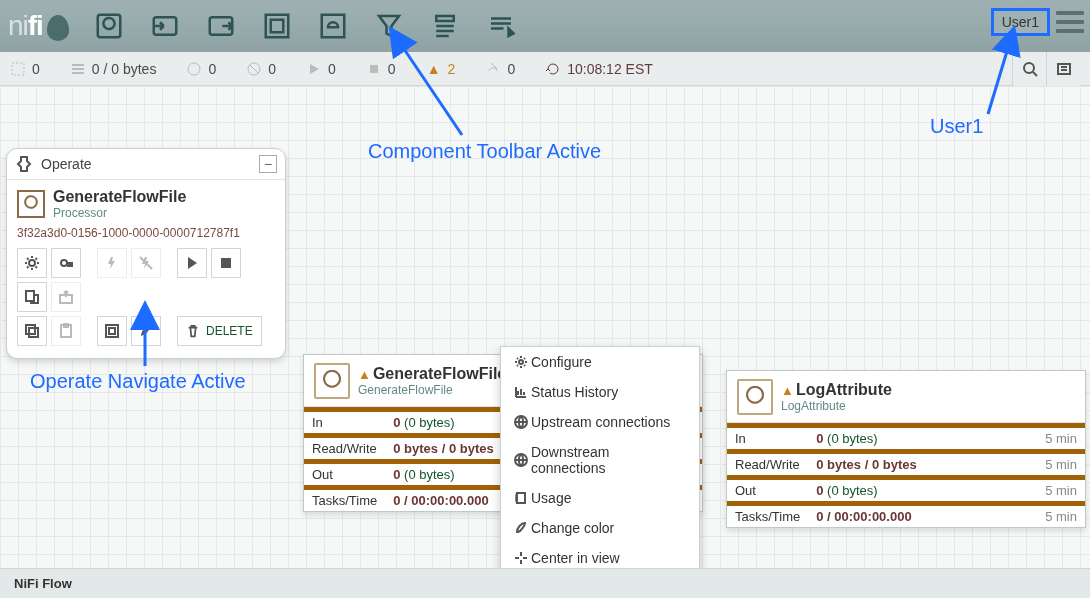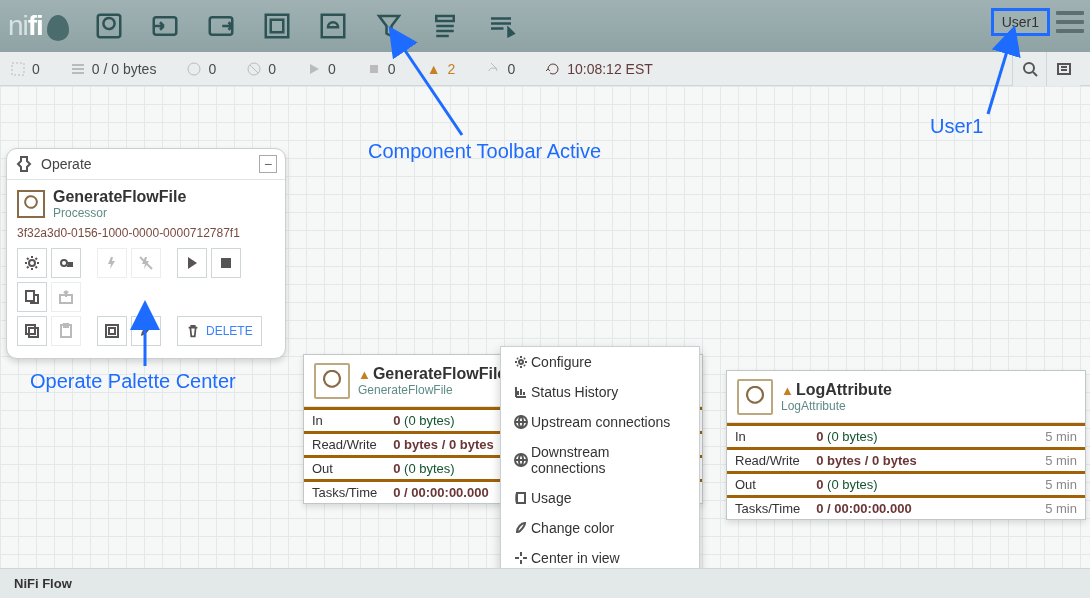--- a/index.html
+++ b/index.html
@@ -122,40 +122,40 @@
 .btn-grid .b{
   width:30px;height:30px;border:1px solid #cfd6d7;background:#fff;
   display:flex;align-items:center;justify-content:center;cursor:pointer;
 }
 .btn-grid .b.disabled{opacity:.4; cursor:default;}
 .btn-grid .b svg{width:16px;height:16px;stroke:#555;fill:#555;stroke-width:0;}
 .btn-grid .b .stk{fill:none;stroke:#555;stroke-width:2;}
 .btn-grid .gap{width:8px;}
 .delete-btn{
   height:30px;padding:0 8px;border:1px solid #cfd6d7;background:#fff;
-  display:flex;align-items:center;gap:6px;cursor:pointer;color:#3b82f6;font-size:12px;
+  display:flex;align-items:center;gap:6px;cursor:pointer;color:#14532d;font-size:12px;
 }
 .delete-btn svg{width:14px;height:14px;stroke:#555;fill:none;stroke-width:2;}
 
 
 .node {
   position:absolute; width:400px;
   background:#fff;border:1px solid #bfc7c8;
   box-shadow:0 3px 6px rgba(0,0,0,.12);
   font-size:13px;
 }
 .node.small{width:360px;}
 .node .nhead{display:flex;align-items:center;gap:8px;padding:6px 10px;border-bottom:1px solid #e1e4e5;min-height:52px;}
 .node .nic{width:36px;height:36px;border:2px solid #bca77f;display:flex;align-items:center;justify-content:center;border-radius:2px;}
 .node .nic svg{width:22px;height:22px;stroke:#8a6b47;fill:none;stroke-width:2;}
 .warn-ic{color:#c48022;font-weight:700;margin-right:2px;}
 .node .ntitle{font-size:16px;font-weight:700;color:#333;}
 .node .ntype{font-size:12px;color:#5f8b86;}
 .node table{width:100%;border-collapse:collapse;}
-.node td{padding:3px 8px;border-top:3px solid #a16207;color:#444;}
+.node td{padding:3px 8px;border-top:5px solid #a16207;color:#444;}
 .node td.l{width:80px;color:#333;}
 .node td.v{color:#6a3636;font-weight:600;}
 .node td.v .sub{color:#14532d;font-weight:400;}
 .node td.r{width:56px;text-align:right;color:#888;}
 
 
 .ctx{
   position:absolute;
   background:#fff;border:1px solid #c9d0d1;box-shadow:0 4px 10px rgba(0,0,0,.2);
   width:200px;font-size:14px;color:#333;z-index:20;
@@ -581,21 +581,21 @@
   <svg width="80" height="100">
       <defs>
         <marker id="ah1" markerWidth="10" markerHeight="10" refX="2" refY="5" orient="auto">
           <path d="M0 0L10 5L0 10z" fill="#1e6bff"></path>
         </marker>
       </defs>
       <line x1="70" y1="95" x2="10" y2="6" stroke="#1e6bff" stroke-width="3" marker-end="url(#ah1)"></line>
     </svg>
 </div>
 
-<div class="anno" style="left:30px; top:370px;">Operate Palette Center</div>
+<div class="anno" style="left:30px; top:370px;">Operate Navigate Active</div>
 <div class="arrow" style="left:130px; top:318px;">
   <svg width="30" height="50">
       <defs>
         <marker id="ah2" markerWidth="10" markerHeight="10" refX="2" refY="5" orient="auto">
           <path d="M0 0L10 5L0 10z" fill="#1e6bff"></path>
         </marker>
       </defs>
       <line x1="15" y1="48" x2="15" y2="6" stroke="#1e6bff" stroke-width="3" marker-end="url(#ah2)"></line>
     </svg>
 </div>

